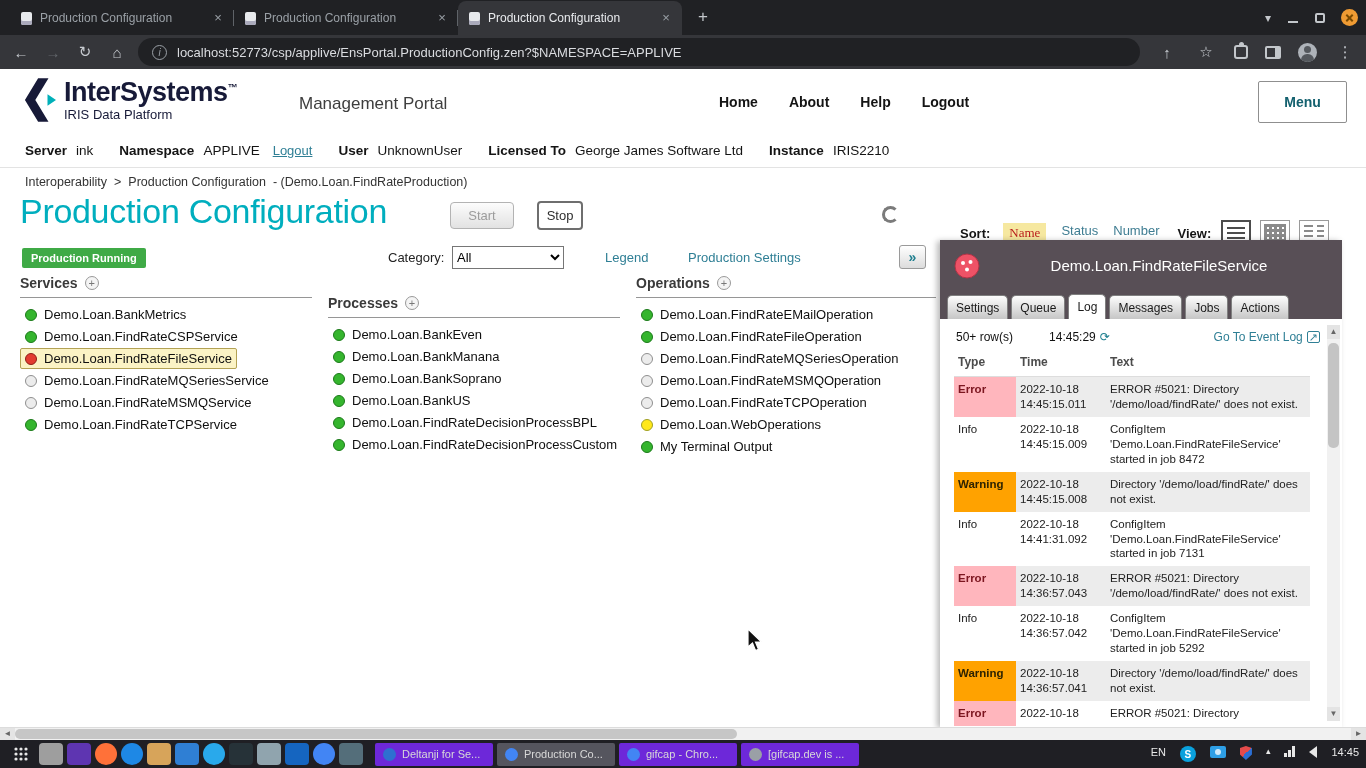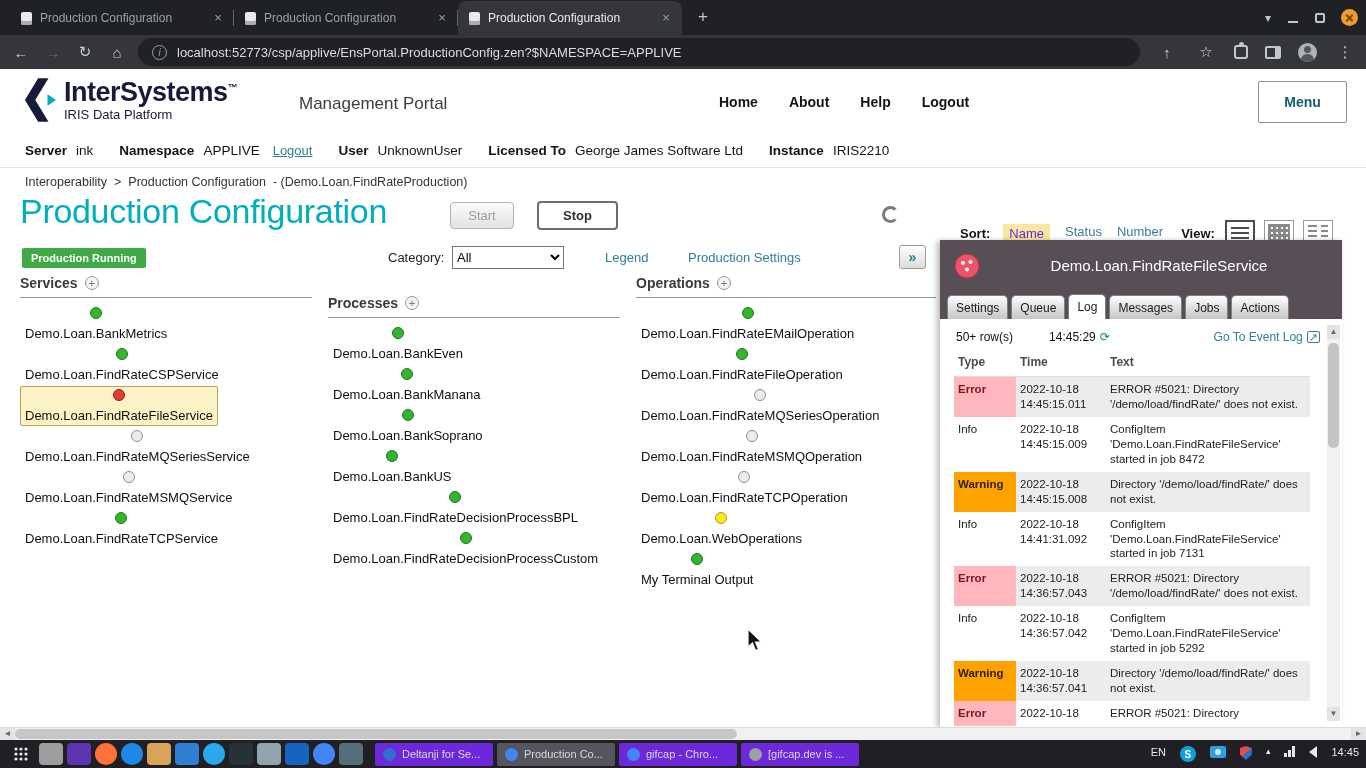--- a/index.html
+++ b/index.html
@@ -53,27 +53,27 @@
   .info-bar{position:absolute;top:133px;left:0;width:1366px;height:35px;background:#fff;display:flex;align-items:center;padding-left:25px;font-size:13.5px;color:#141414;border-bottom:1px solid #e3e3e3;}
   .ib-label{font-weight:bold;margin-right:9px;}
   .ib-val{margin-right:26px;}
   .switch-link{color:#2f7f95;text-decoration:underline;margin-left:13px;margin-right:26px;font-size:13px;}
 
   .breadcrumb{position:absolute;top:168px;left:0;width:1366px;height:27px;display:flex;align-items:center;padding-left:25px;font-size:12.5px;color:#333;gap:7px;background:#fff;}
 
   
   .page-title{position:absolute;left:20px;top:192px;font-size:34px;font-weight:500;color:#00aebe;letter-spacing:-.3px;}
   .btn-start{position:absolute;left:450px;top:202px;width:64px;height:27px;background:linear-gradient(#fcfcfc,#e2e2e2);border:1px solid #b3b3b3;border-radius:4px;font-size:13px;color:#9c9c9c;}
-  .btn-stop{position:absolute;left:537px;top:201px;width:81px;height:29px;background:#fff;border:2px solid #6e6e6e;border-radius:4px;font-size:13px;font-weight:700;color:#2e2e2e;}
+  .btn-stop{position:absolute;left:537px;top:201px;width:46px;height:29px;background:#fff;border:2px solid #6e6e6e;border-radius:4px;font-size:13px;font-weight:400;color:#2e2e2e;}
   .spinner{position:absolute;left:882px;top:206px;width:17px;height:17px;border:3px solid #7b7b7b;border-right-color:transparent;border-radius:50%;}
   .sort-row{position:absolute;left:960px;top:220px;display:flex;align-items:center;font-size:13px;color:#141414;}
   .sort-label,.view-label{font-weight:bold;}
   #sort-options{display:inline-flex;gap:15px;margin:0 18px 0 13px;}
   .sort-opt{color:#3f7d92;}
-  .sort-opt.active{background:#f6e8a0;color:#6d28d9;padding:2px 6px;}
+  .sort-opt.active{background:#f6e8a0;color:#b91c1c;padding:2px 6px;font-family:Liberation Serif, serif;}
   .view-label{margin-right:10px;}
   .vicon{width:30px;height:26px;border:1px solid #9a9a9a;background:#fff;position:relative;margin-right:9px;display:inline-block;}
   .vicon.active{border:2px solid #4c4c4c;}
   .vicon .lines{position:absolute;inset:5px 4px;background:repeating-linear-gradient(to bottom,#4c4c4c 0 2px,transparent 2px 5px);}
   .vicon .grid{position:absolute;inset:3px;background:repeating-linear-gradient(to right,#8a8a8a 0 3px,transparent 3px 5px),repeating-linear-gradient(to bottom,#8a8a8a 0 3px,transparent 3px 5px);}
   .vicon .split{position:absolute;inset:4px;background:repeating-linear-gradient(to bottom,#8a8a8a 0 2px,transparent 2px 5px);}
   .vicon .split::after{content:"";position:absolute;left:45%;top:-1px;bottom:-1px;width:4px;background:#fff;}
 
   
   .badge{position:absolute;left:22px;top:248px;background:#3faa46;color:#fff;font-size:11px;font-weight:bold;padding:4px 9px;border-radius:2px;}
@@ -83,21 +83,21 @@
   .psettings-link{position:absolute;left:688px;top:250px;color:#2f7f95;font-size:13px;}
   .expand-btn{position:absolute;left:899px;top:245px;width:27px;height:24px;border:1px solid #9a9a9a;border-radius:3px;background:linear-gradient(#fff,#dcdcdc);color:#1f7f8f;font-weight:bold;text-align:center;line-height:22px;font-size:14px;}
 
   
   #columns{position:absolute;left:0;top:272px;width:940px;height:448px;background:#fff;}
   .col{position:absolute;top:0;}
   .col1{left:20px;width:292px;} .col2{left:328px;width:292px;margin-top:20px;} .col3{left:636px;width:300px;}
   .col-header{display:flex;align-items:center;gap:7px;font-size:14px;font-weight:bold;color:#3a3a3a;border-bottom:1px solid #969696;padding:3px 0 6px;}
   .plus-icon{width:14px;height:14px;border-radius:50%;border:1px solid #999;color:#777;font-size:11px;line-height:12px;text-align:center;background:#f4f4f4;font-weight:normal;}
   .col-items{margin-top:6px;}
-  .citem{display:flex;align-items:center;gap:7px;padding:2px 4px;font-size:13px;color:#101010;width:max-content;max-width:100%;border:1px solid transparent;border-radius:2px;margin-bottom:1px;flex-direction:column;}
+  .citem{display:flex;align-items:center;gap:7px;padding:2px 4px;font-size:13px;color:#101010;width:max-content;max-width:100%;border:1px solid transparent;border-radius:2px;margin-bottom:1px;}
   .citem.selected{background:#fbf3c5;border-color:#b3a255;}
   .dot{width:12px;height:12px;border-radius:50%;flex:none;}
   .dot.green{background:#35b52e;border:1px solid #1c7a1a;}
   .dot.gray{background:#ececec;border:1px solid #8f8f8f;}
   .dot.red{background:#e23c31;border:1px solid #8f1f18;}
   .dot.yellow{background:#ffe81a;border:1px solid #9f9f25;}
   .clabel{white-space:nowrap;}
 
   
   .panel{position:absolute;left:940px;top:240px;width:402px;height:487px;background:#fff;box-shadow:-3px 1px 6px rgba(0,0,0,.28);}

